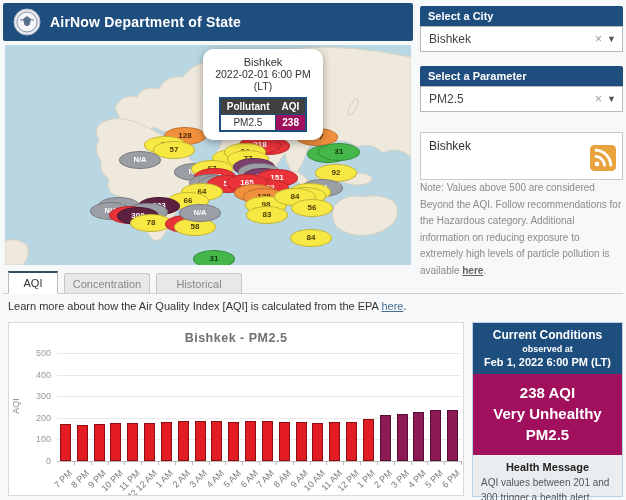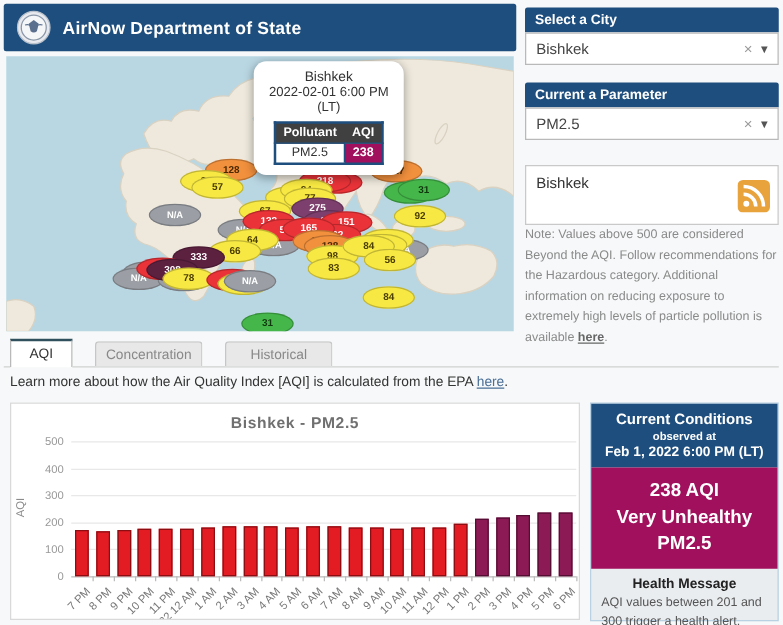--- a/index.html
+++ b/index.html
@@ -18,21 +18,21 @@
   .map svg.land{position:absolute;left:0;top:0;}
   .marker{position:absolute;width:42px;height:18px;border-radius:50%;z-index:5;
           font-size:8px;font-weight:bold;line-height:18px;text-align:center;
           box-shadow:inset 0 0 0 1px rgba(0,0,0,.22);cursor:pointer;}
   .marker.green{background:#45b649;color:#12380f;}
   .marker.yellow{background:#f7e843;color:#4a3d00;}
   .marker.orange{background:#f1903d;color:#4a2800;}
   .marker.red{background:#e93339;color:#fff;}
   .marker.purple{background:#7d3f6d;color:#fff;}
   .marker.maroon{background:#5d2140;color:#fff;}
-  .marker.gray{background:#9b9fa5;color:#fff;font-size:7.5px;margin-top:12px;}
+  .marker.gray{background:#9b9fa5;color:#fff;font-size:7.5px;}
   
   .popup{position:absolute;left:198px;top:4px;width:120px;z-index:10;background:#fff;
          border-radius:10px;box-shadow:0 2px 8px rgba(0,0,0,.35);padding:7px 5px 8px;box-sizing:border-box;
          text-align:center;color:#333;}
   .popup .l1{font-size:11px;}
   .popup .l2{font-size:10.5px;}
   .popup table{border-collapse:collapse;margin:5px auto 0;border:2px solid #1e4e7e;}
   .popup th{background:#404040;color:#fff;font-size:10px;padding:2px 6px;}
   .popup td{font-size:10px;padding:2px 6px;border:1px solid #1e4e7e;}
   .popup td.aqi{background:#a0105c;color:#fff;font-weight:bold;}
@@ -50,21 +50,21 @@
   .rssbox .rss{position:absolute;right:6px;bottom:4px;cursor:pointer;}
   .note{font-size:10px;color:#8a8a8a;line-height:1.65;margin-top:0;}
   .note a{color:#666;font-weight:bold;text-decoration:underline;cursor:pointer;}
   
   .tabstrip{position:absolute;left:3px;top:271px;width:620px;height:23px;border-bottom:1px solid #cfcfcf;
             display:flex;align-items:flex-end;padding-left:5px;box-sizing:border-box;}
   .tab{font-size:11px;text-align:center;cursor:pointer;box-sizing:border-box;}
   .tab.active{background:#fff;color:#333;border:1px solid #b9b9b9;border-top:2px solid #31505e;
               border-bottom:1px solid #fff;margin-bottom:-1px;height:23px;line-height:20px;width:50px;z-index:2;}
   .tab.idle{background:#e8e8e8;color:#888;border:1px solid #c6c6c6;border-bottom:none;
-            border-radius:3px 3px 0 0;height:20px;line-height:20px;width:86px;margin-left:18px;}
+            border-radius:3px 3px 0 0;height:20px;line-height:20px;width:86px;margin-left:6px;}
   .learn{position:absolute;left:8px;top:300px;font-size:11px;color:#333;}
   .learn a{color:#4a6e96;text-decoration:underline;cursor:pointer;}
   
   .chart{position:absolute;left:8px;top:322px;width:456px;height:174px;background:#fff;
          border:1px solid #d9d9d9;box-sizing:border-box;overflow:hidden;}
   .chart .ctitle{position:absolute;left:0;top:8px;width:100%;text-align:center;
                  font-size:12.5px;font-weight:600;color:#707070;letter-spacing:.5px;}
   .chart .ylab{position:absolute;left:-23px;top:78px;width:60px;text-align:center;font-size:9px;color:#888;
                transform:rotate(-90deg);}
   .gl{position:absolute;left:48px;width:404px;height:1px;background:#e8e8e8;}
@@ -204,21 +204,21 @@
 </div>
 
 <div class="rcol">
   <div class="panel-h">Select a City</div>
   <div class="selectbox">
     <span class="val">Bishkek</span>
     <span class="clr">×</span>
     <span class="car">▼</span>
   </div>
   <div class="gap14"></div>
-  <div class="panel-h">Current a Parameter</div>
+  <div class="panel-h">Select a Parameter</div>
   <div class="selectbox">
     <span class="val">PM2.5</span>
     <span class="clr">×</span>
     <span class="car">▼</span>
   </div>
   <div class="gap20"></div>
   <div class="rssbox">
     <span class="city">Bishkek</span>
     <span class="rss">
       <svg width="26" height="26" viewBox="0 0 24 24">

